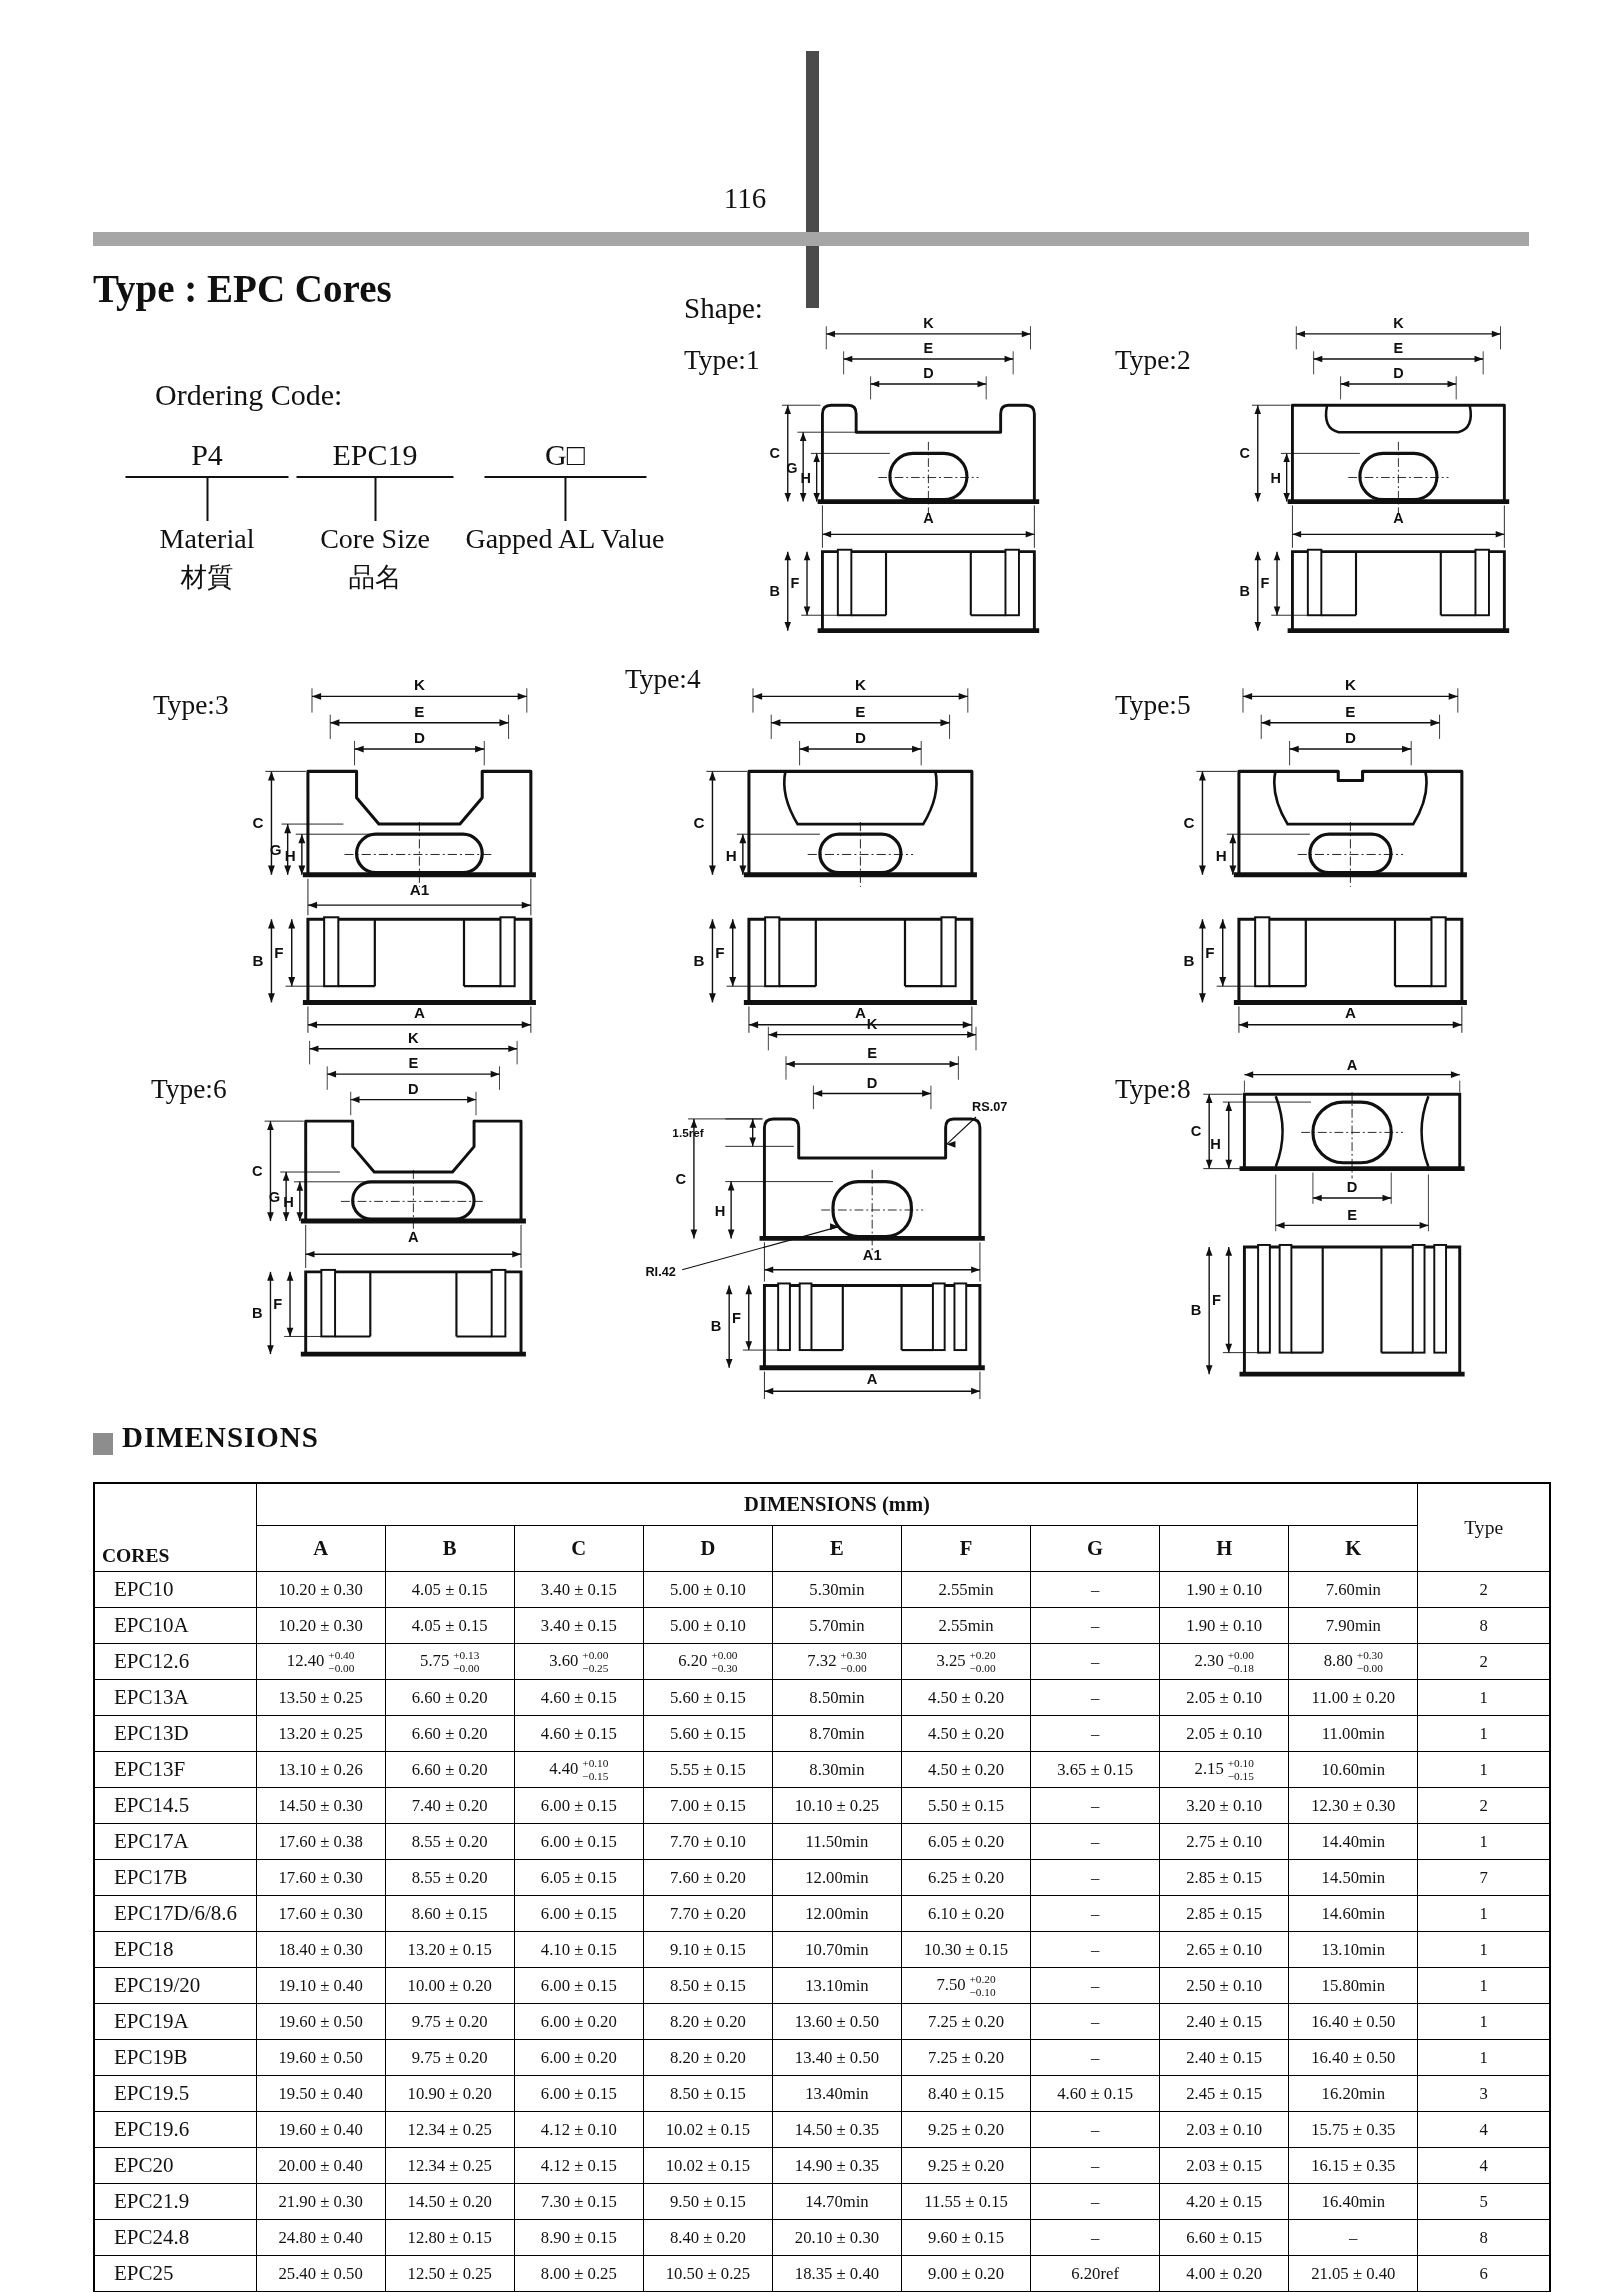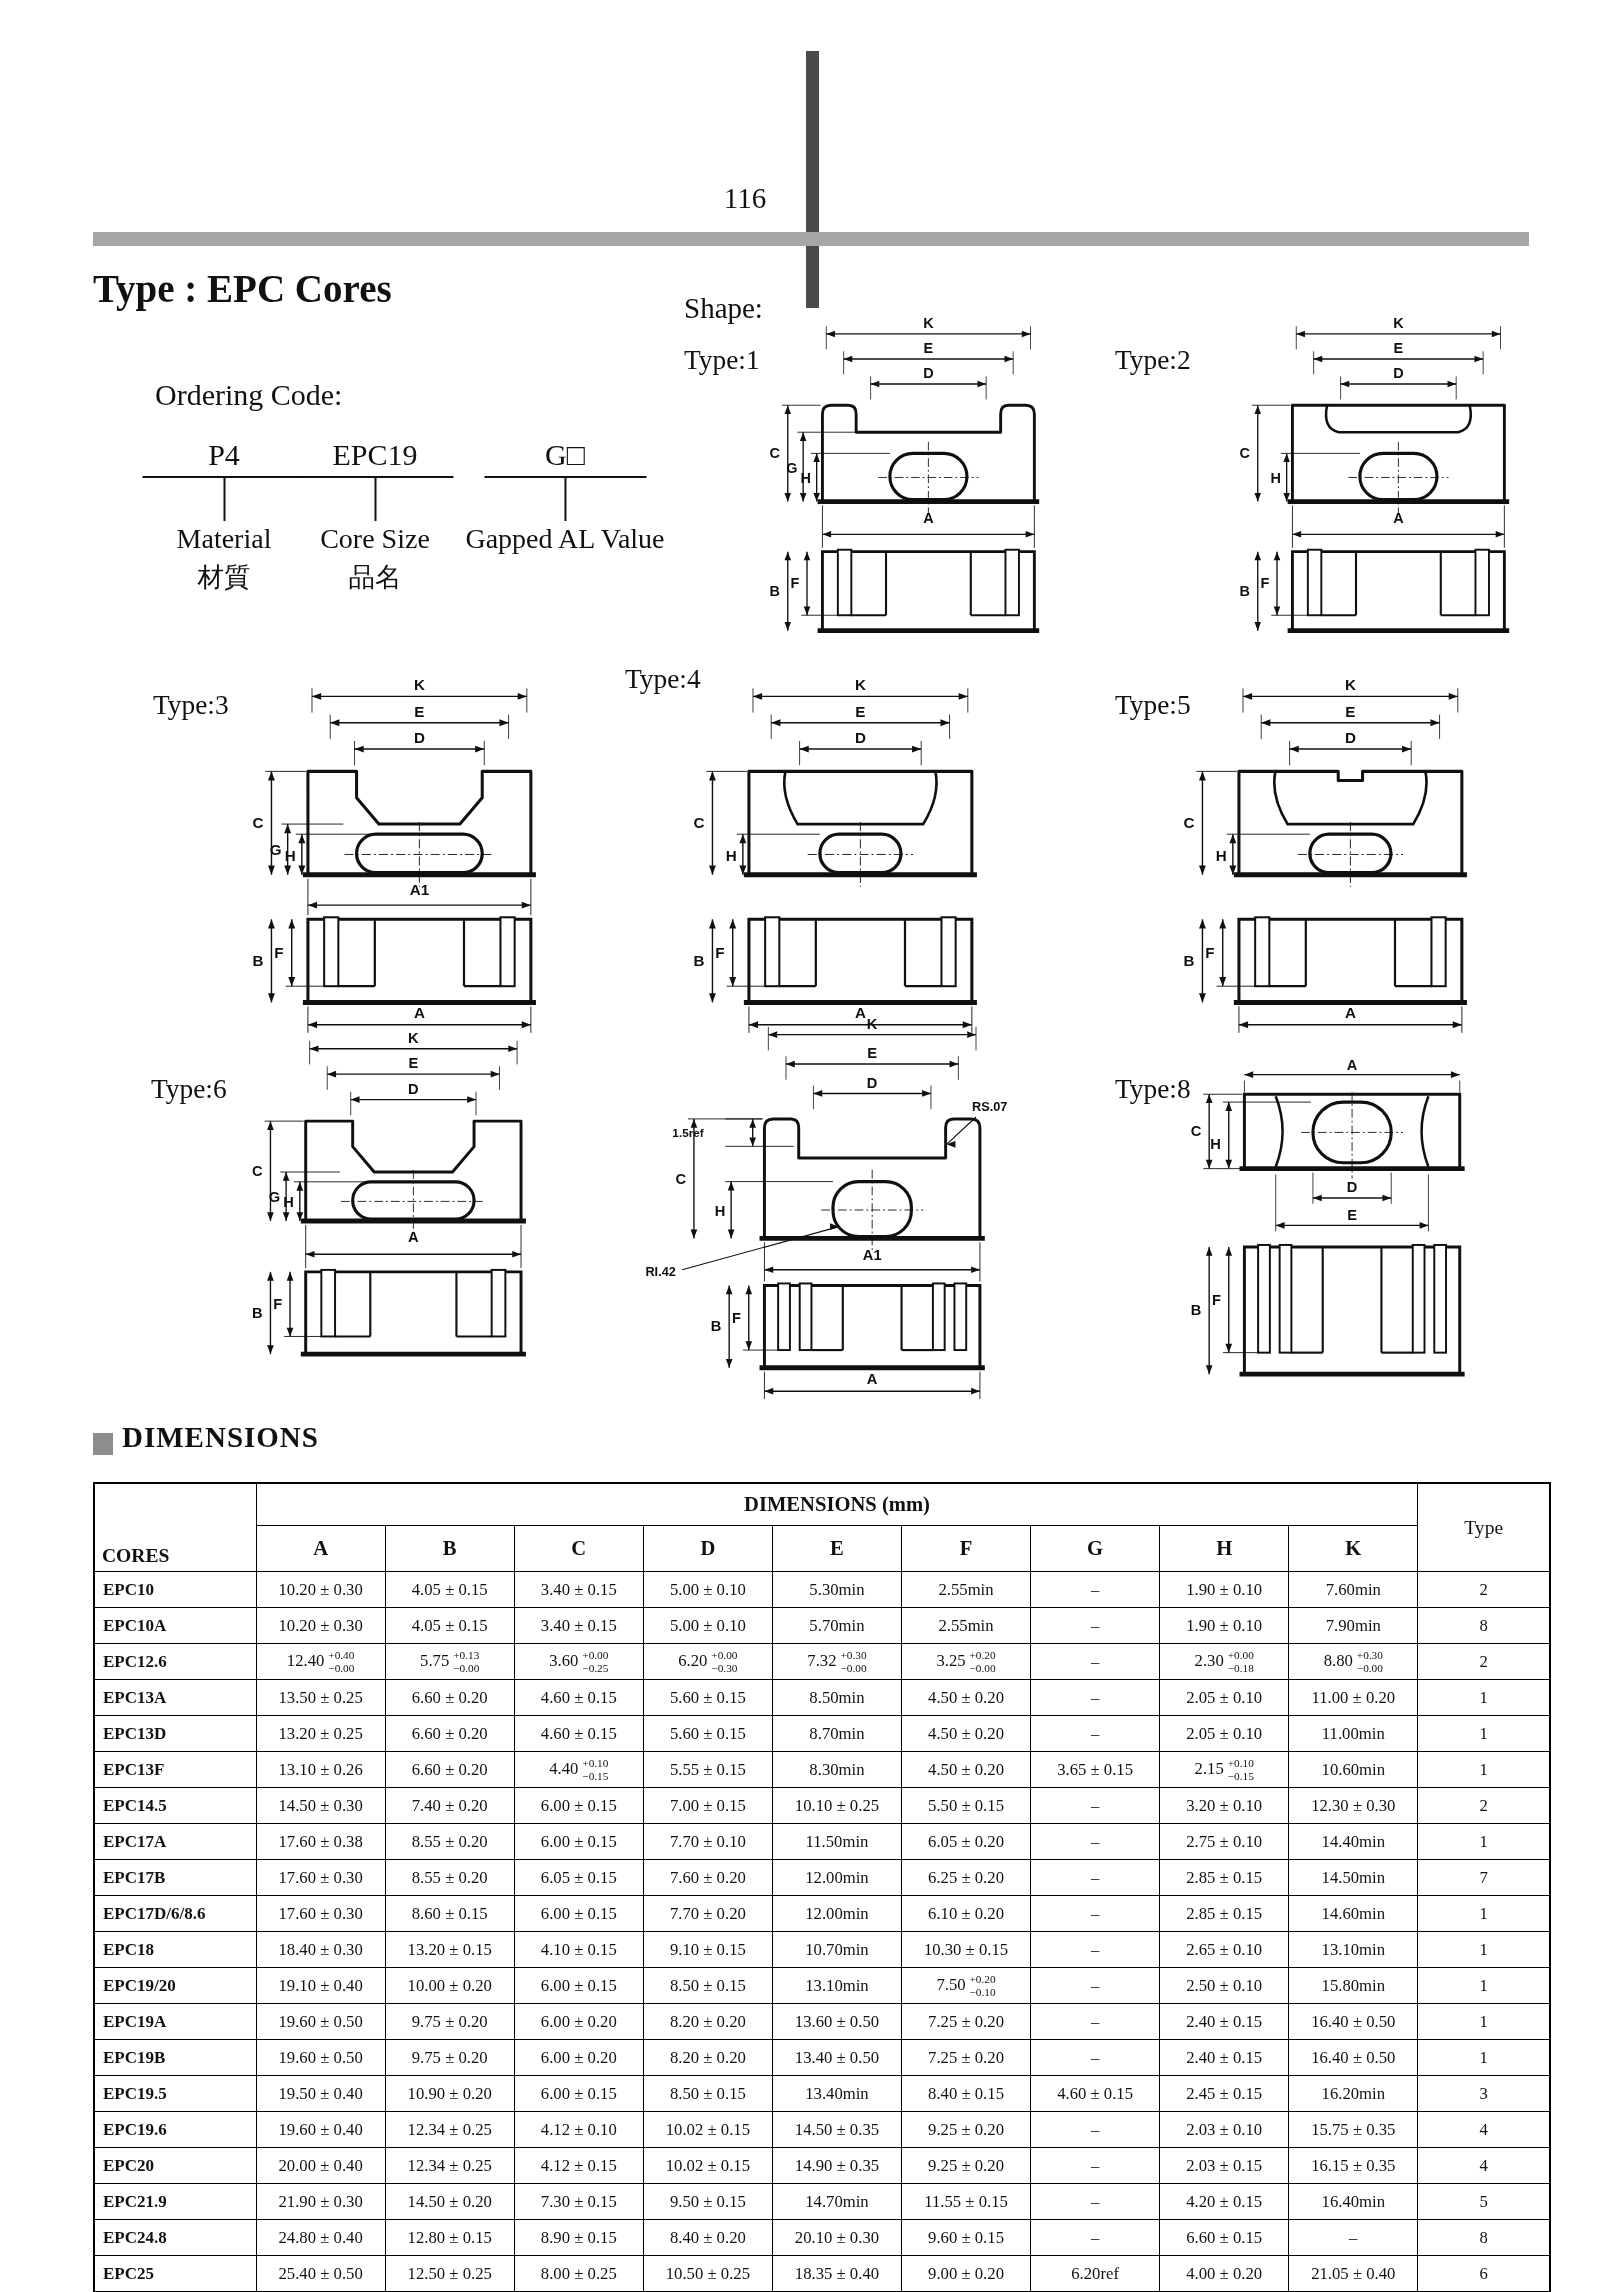--- a/index.html
+++ b/index.html
@@ -33,42 +33,42 @@
   .dim-heading{left:122px;top:1421px;font-size:29px;font-weight:bold;letter-spacing:1px;}
 
   
   #dims-table{position:absolute;left:93px;top:1482px;width:1458px;border-collapse:collapse;
               table-layout:fixed;border:2.9px solid #000;background:#fff;}
   #dims-table th,#dims-table td{border:1px solid #000;overflow:hidden;}
   #dims-table .gh{font-size:20.6px;height:39px;text-align:center;font-weight:bold;}
   #dims-table .lh{font-size:20.6px;height:43px;text-align:center;font-weight:bold;}
   #dims-table .ch-cores{text-align:left;vertical-align:bottom;padding:0 0 3.9px 6.9px;font-size:19.6px;font-weight:bold;}
   #dims-table .ch-type{font-size:19.6px;text-align:center;font-weight:normal;}
-  #dims-table tbody th{text-align:left;padding-left:8px;font-size:17px;font-weight:bold;white-space:nowrap;}
+  #dims-table tbody th{text-align:left;padding-left:19px;font-size:21px;font-weight:normal;white-space:nowrap;}
   #dims-table tbody td{text-align:center;font-size:16.7px;height:33px;padding:1px;white-space:nowrap;}
   .tol{display:inline-block;vertical-align:middle;margin-left:3.9px;font-size:11.3px;line-height:1.15;text-align:left;}
   .tol span{display:block;}
 
   svg text{font-family:"Liberation Sans",sans-serif;}
   .logo-text{font-family:"Liberation Sans",sans-serif;}
 </style>
 </head>
 <body>
 
 <div class="page">
 
   <div class="abs pagenum">116</div>
   <div class="abs vbar"></div>
   <div class="abs hrule"></div>
 
   <div class="abs sec-title">Type : EPC Cores</div>
   <div class="abs shape-lbl">Shape:</div>
   <div class="abs ordering-lbl">Ordering Code:</div>
   <div id="ordering-parts">
-      <div class="abs opart" style="left: 224px; text-align: center;">
+      <div class="abs opart" style="left: 207px; text-align: center;">
         <div class="ocode">P4</div>
         <div class="uline" style="width:163px"></div>
         <div class="tick"></div>
         <div class="olabel">Material</div>
         <div class="osub">材質</div>
       </div>
       <div class="abs opart" style="left: 375px;">
         <div class="ocode">EPC19</div>
         <div class="uline" style="width:157px"></div>
         <div class="tick"></div>

